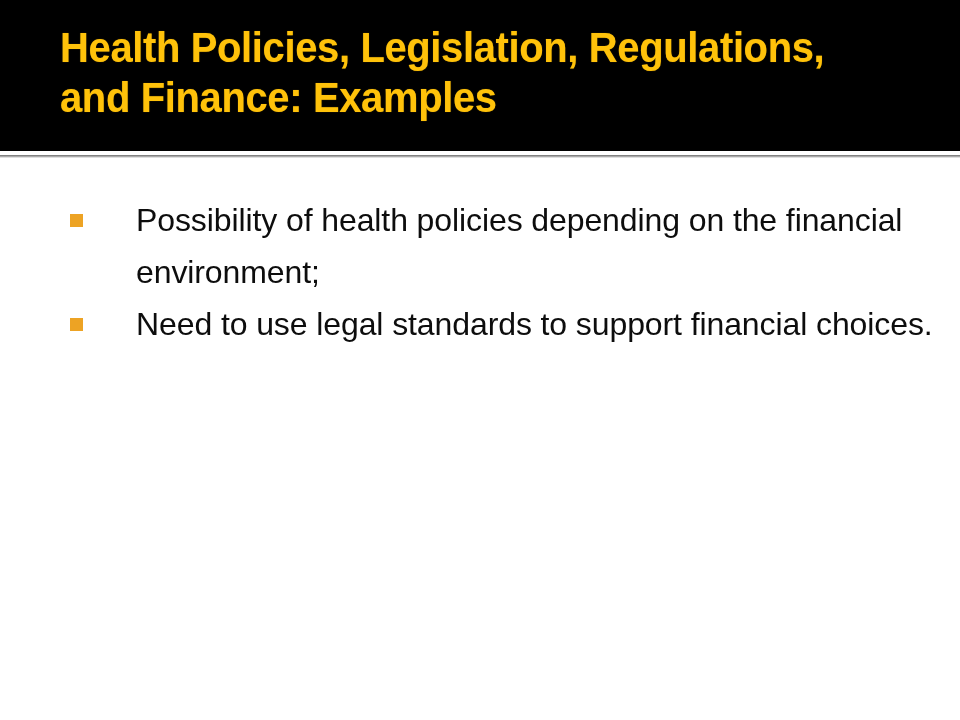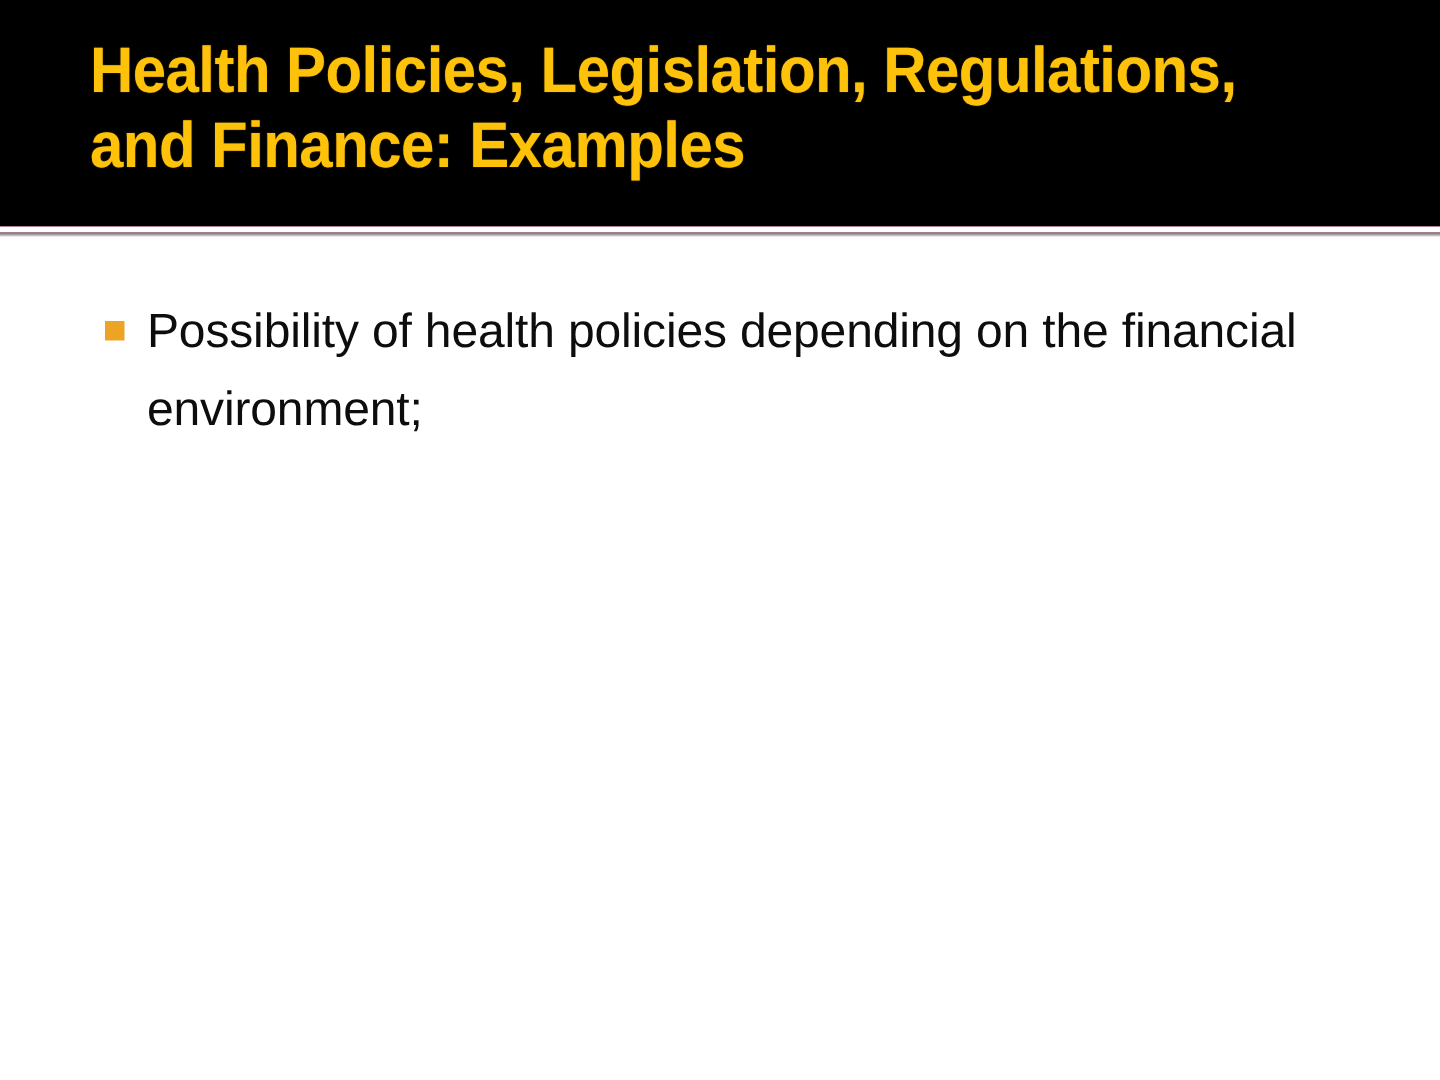--- a/index.html
+++ b/index.html
@@ -12,21 +12,21 @@
     height: 720px;
     background: #ffffff;
     font-family: "Liberation Sans", sans-serif;
     overflow: hidden;
   }
 
   #slide {
     position: relative;
     width: 960px;
     height: 720px;
-    background: #be185d;
+    background: #4c1d95;
     box-sizing: border-box;
   }
 
   
   #title-band {
     position: absolute;
     left: 0;
     top: 0;
     width: 960px;
     height: 151px;
@@ -109,20 +109,21 @@
     position: absolute;
     left: 8px;
     top: 20px;
     width: 13px;
     height: 13px;
     background: #eda324;
   }
 
   .bullet-text {
     display: block;
+    margin-left: 38px;
   }
 </style>
 </head>
 <body>
 
 <div id="slide">
 
   <div id="title-band">
     <div id="slide-title">Health Policies, Legislation, Regulations, and Finance: Examples</div>
   </div>
@@ -132,17 +133,21 @@
 
   <div id="body-area">
     <ul id="bullet-list">
 
       <li class="bullet-item">
         <span class="bullet-marker"></span>
         <span class="bullet-text">Possibility of health policies depending on the financial environment;</span>
       </li>
 
 
+      <li class="bullet-item">
+        <span class="bullet-marker"></span>
+        <span class="bullet-text">Need to use legal standards to support financial choices.</span>
+      </li>
 
     </ul>
   </div>
 
 </div>
 
 </body></html>

